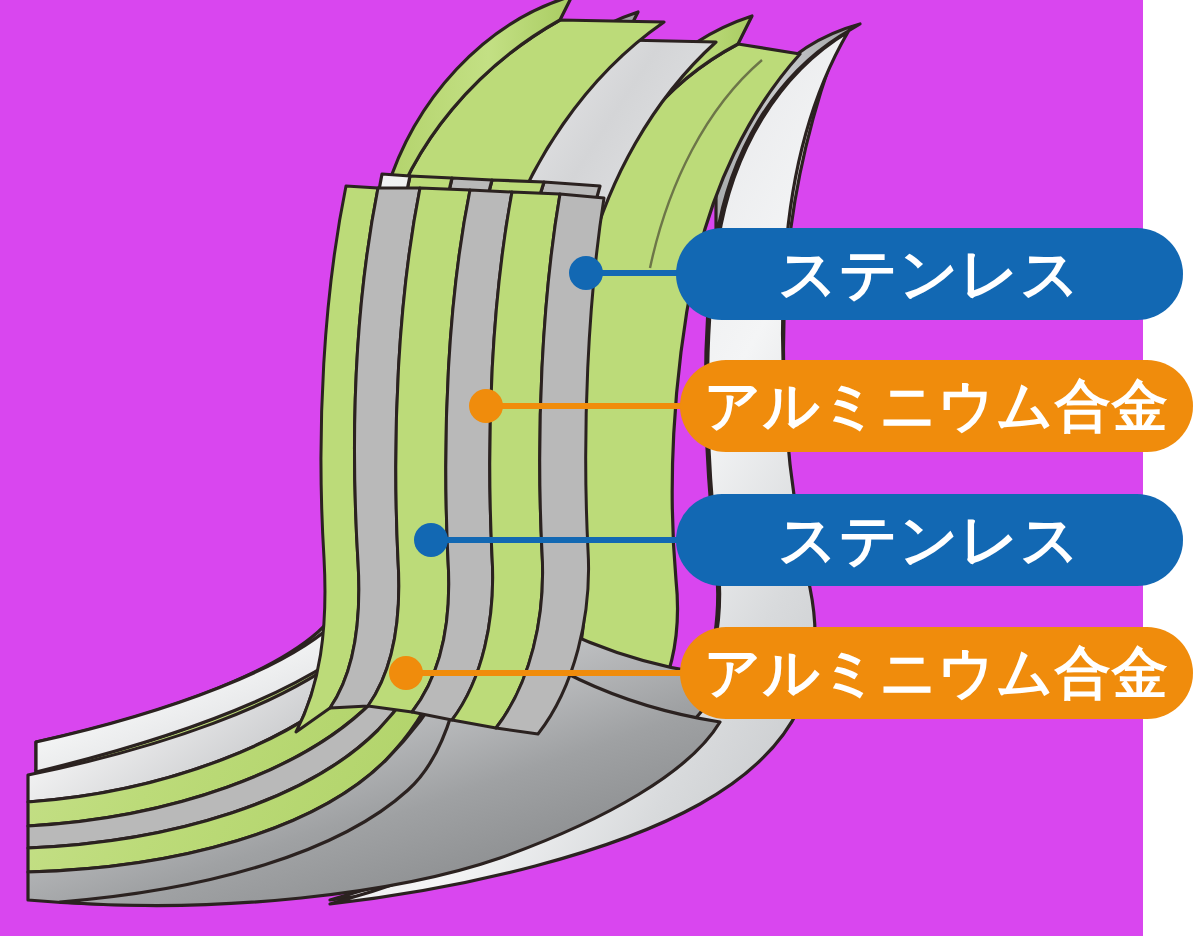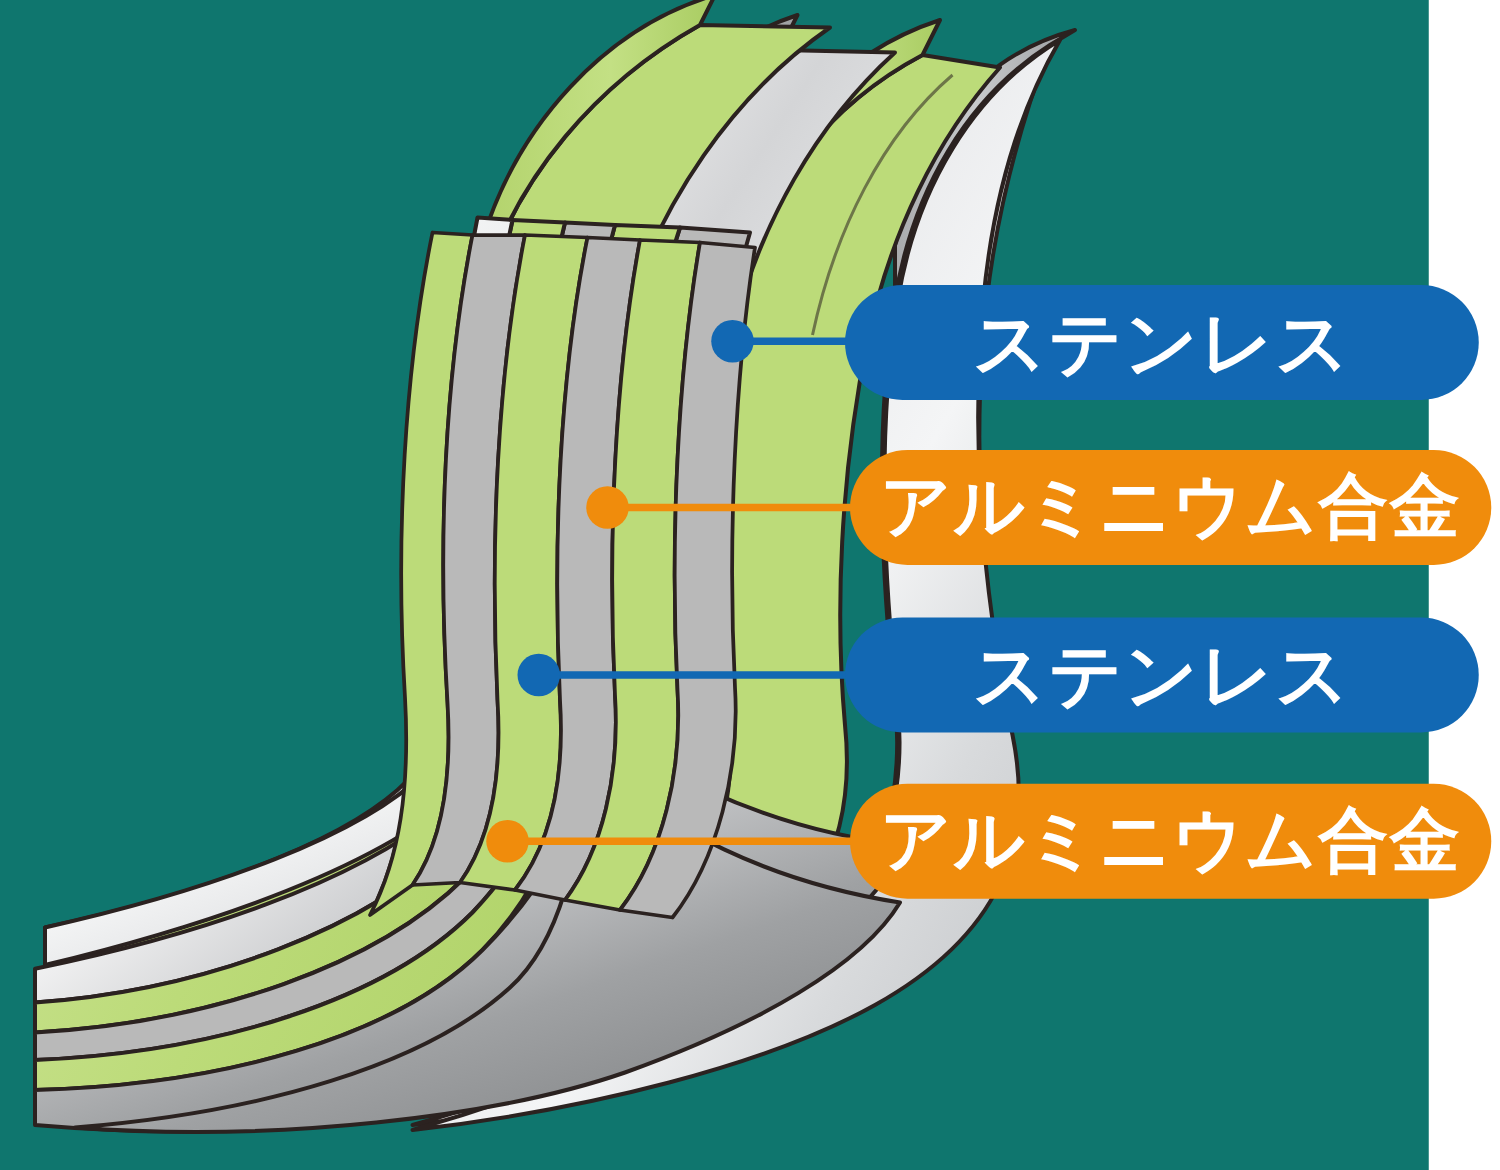--- a/index.html
+++ b/index.html
@@ -11,21 +11,21 @@
     width: 1200px;
     height: 936px;
     font-family: "DejaVu Sans", "Liberation Sans", sans-serif;
     overflow: hidden;
     position: relative;
   }
   #stage {
     position: relative;
     width: 1143px;
     height: 936px;
-    background: #0f766e;
+    background: #d946ef;
   }
   #diagram {
     position: absolute;
     left: 0;
     top: 0;
     width: 1200px;
     height: 936px;
   }
   .callout {
     position: absolute;

